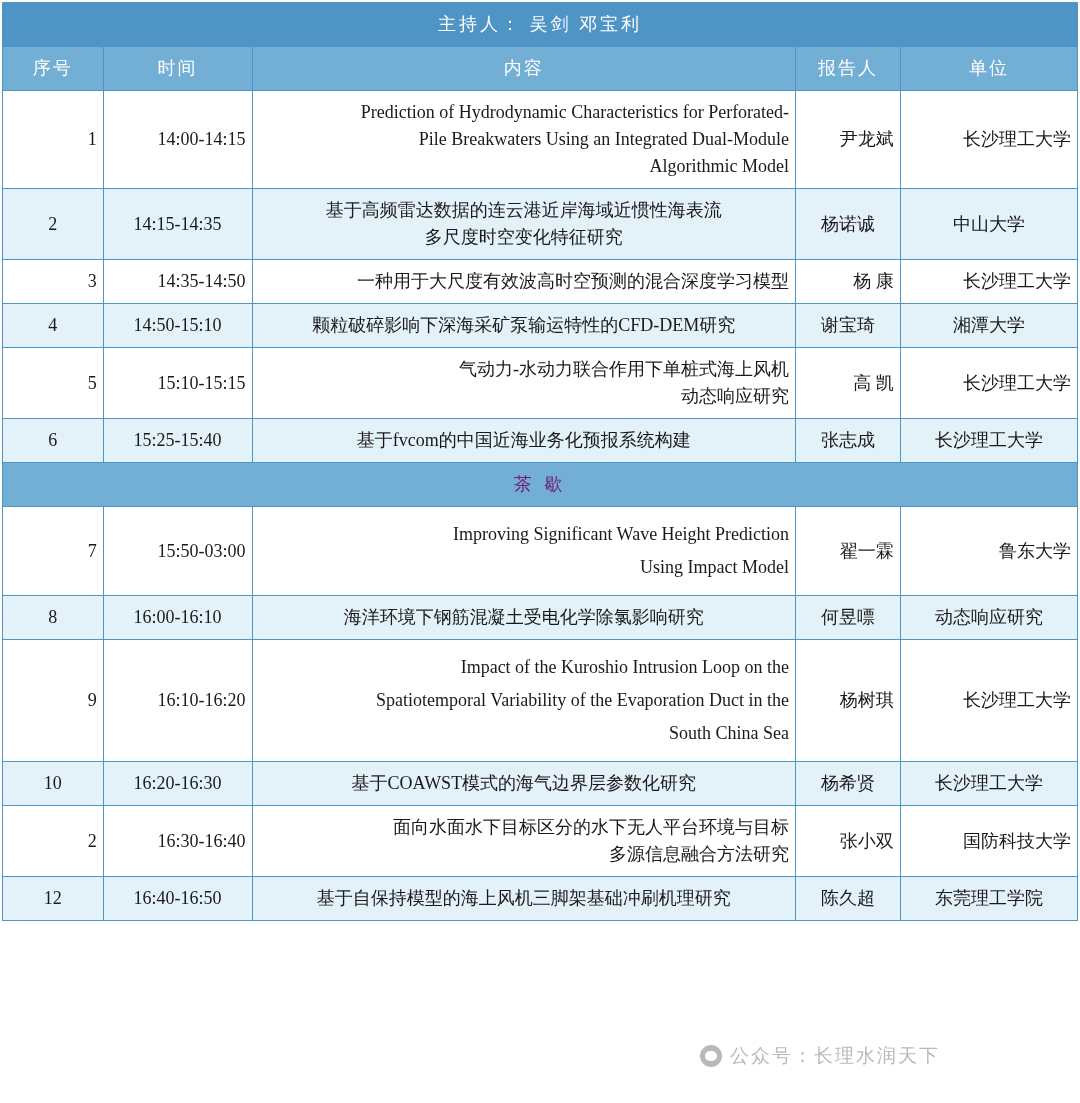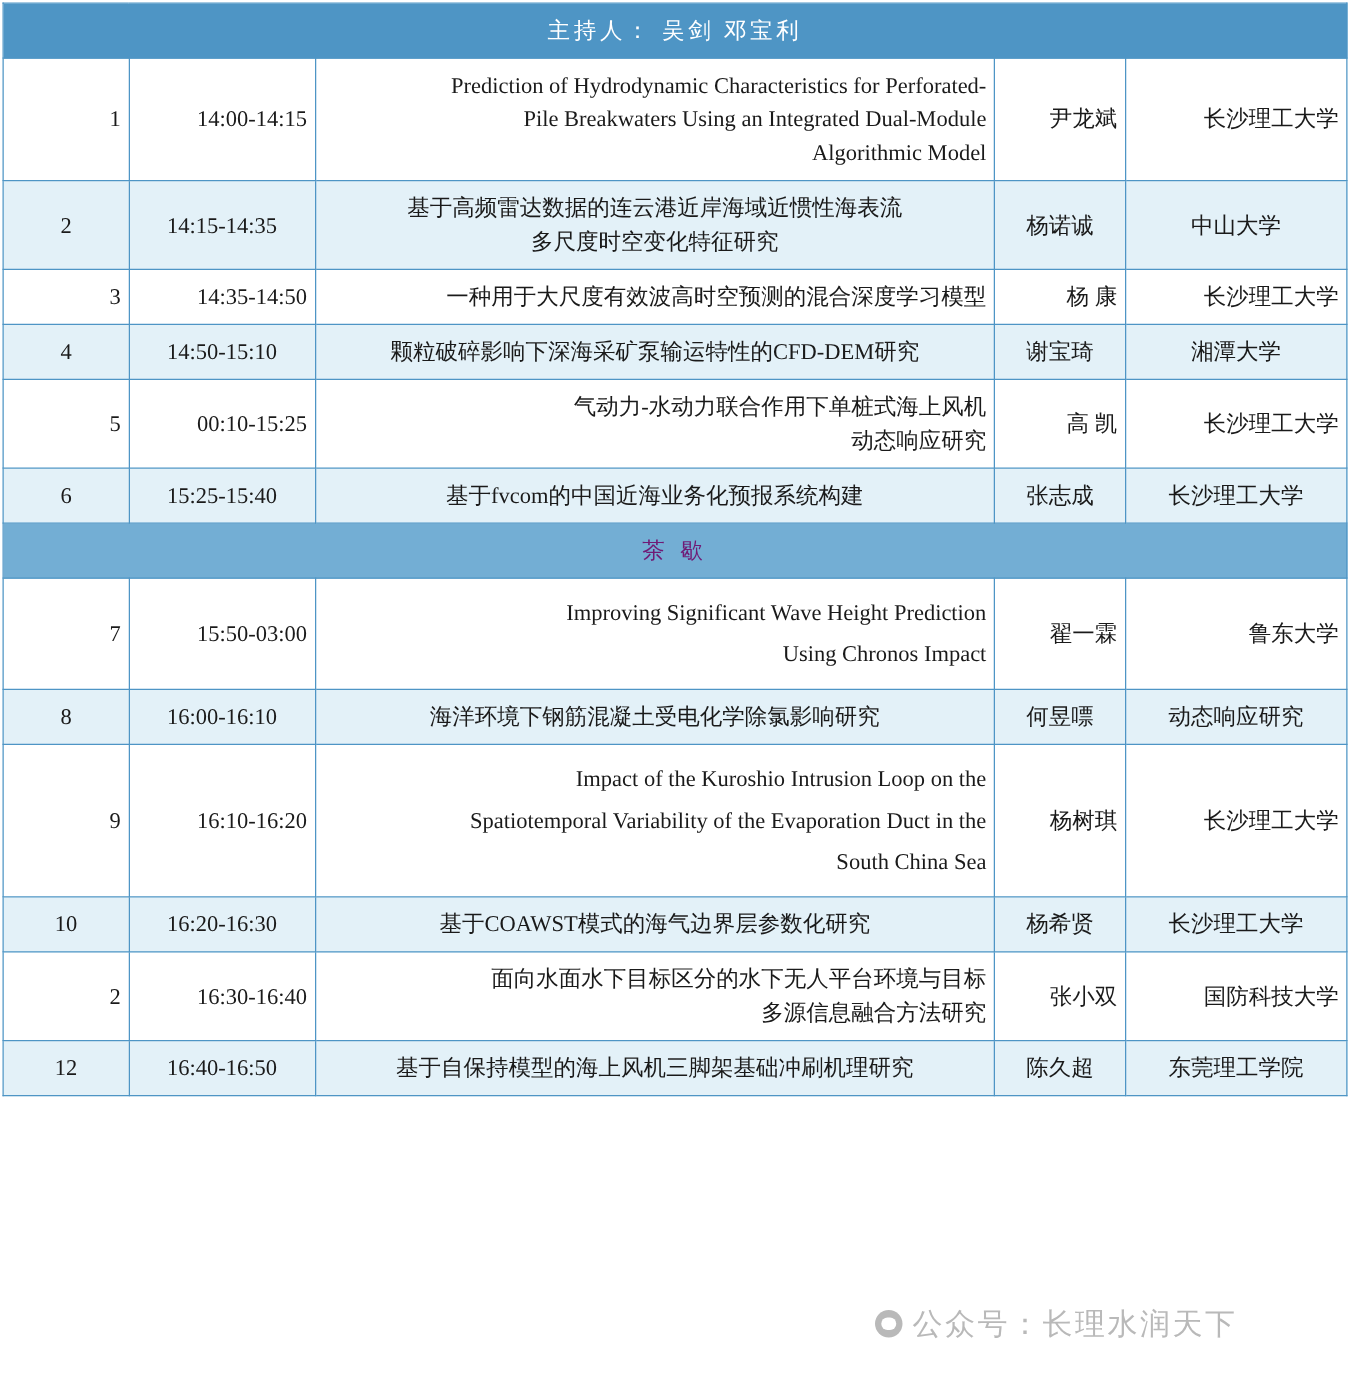--- a/index.html
+++ b/index.html
@@ -70,21 +70,21 @@
 
   .watermark {
     position: absolute;
     left: 700px;
     top: 1043px;
     display: flex;
     align-items: center;
     gap: 8px;
     color: #b9b9b9;
     font-family: Liberation Mono, monospace;
-    font-size: 24px;
+    font-size: 19px;
     letter-spacing: 2px;
     pointer-events: none;
   }
   .watermark .wm-logo {
     width: 22px; height: 22px;
     border-radius: 50%;
     background: #b9b9b9;
     position: relative;
   }
   .watermark .wm-logo::after {
@@ -104,20 +104,27 @@
     <col class="col-no">
     <col class="col-time">
     <col class="col-topic">
     <col class="col-speaker">
     <col class="col-unit">
   </colgroup>
   <tbody id="table-body">
     <tr class="host-row">
       <td colspan="5">主持人： 吴剑 邓宝利</td>
     </tr>
+    <tr class="head-row">
+      <td>序号</td>
+      <td>时间</td>
+      <td>内容</td>
+      <td>报告人</td>
+      <td>单位</td>
+    </tr>
   <tr class="row-odd">
         <td>1</td>
         <td>14:00-14:15</td>
         <td class="topic-cell topic-en">
           <span class="line">Prediction of Hydrodynamic Characteristics for Perforated-</span>
           <span class="line">Pile Breakwaters Using an Integrated Dual-Module</span>
           <span class="line">Algorithmic Model</span>
         </td>
         <td>尹龙斌</td>
         <td>长沙理工大学</td>
@@ -145,21 +152,21 @@
         <td>4</td>
         <td>14:50-15:10</td>
         <td class="topic-cell">
           <span class="line">颗粒破碎影响下深海采矿泵输运特性的CFD-DEM研究</span>
         </td>
         <td>谢宝琦</td>
         <td>湘潭大学</td>
       </tr>
       <tr class="row-odd">
         <td>5</td>
-        <td>00:10-15:25</td>
+        <td>15:10-15:15</td>
         <td class="topic-cell">
           <span class="line">气动力-水动力联合作用下单桩式海上风机</span>
           <span class="line">动态响应研究</span>
         </td>
         <td>高 凯</td>
         <td>长沙理工大学</td>
       </tr>
       <tr class="row-even">
         <td>6</td>
         <td>15:25-15:40</td>
@@ -170,21 +177,21 @@
         <td>长沙理工大学</td>
       </tr>
       <tr class="break-row">
         <td colspan="5">茶 歇</td>
       </tr>
       <tr class="row-odd">
         <td>7</td>
         <td>15:50-03:00</td>
         <td class="topic-cell topic-en spaced">
           <span class="line">Improving Significant Wave Height Prediction</span>
-          <span class="line">Using Chronos Impact</span>
+          <span class="line">Using Impact Model</span>
         </td>
         <td>翟一霖</td>
         <td>鲁东大学</td>
       </tr>
       <tr class="row-even">
         <td>8</td>
         <td>16:00-16:10</td>
         <td class="topic-cell">
           <span class="line">海洋环境下钢筋混凝土受电化学除氯影响研究</span>
         </td>

